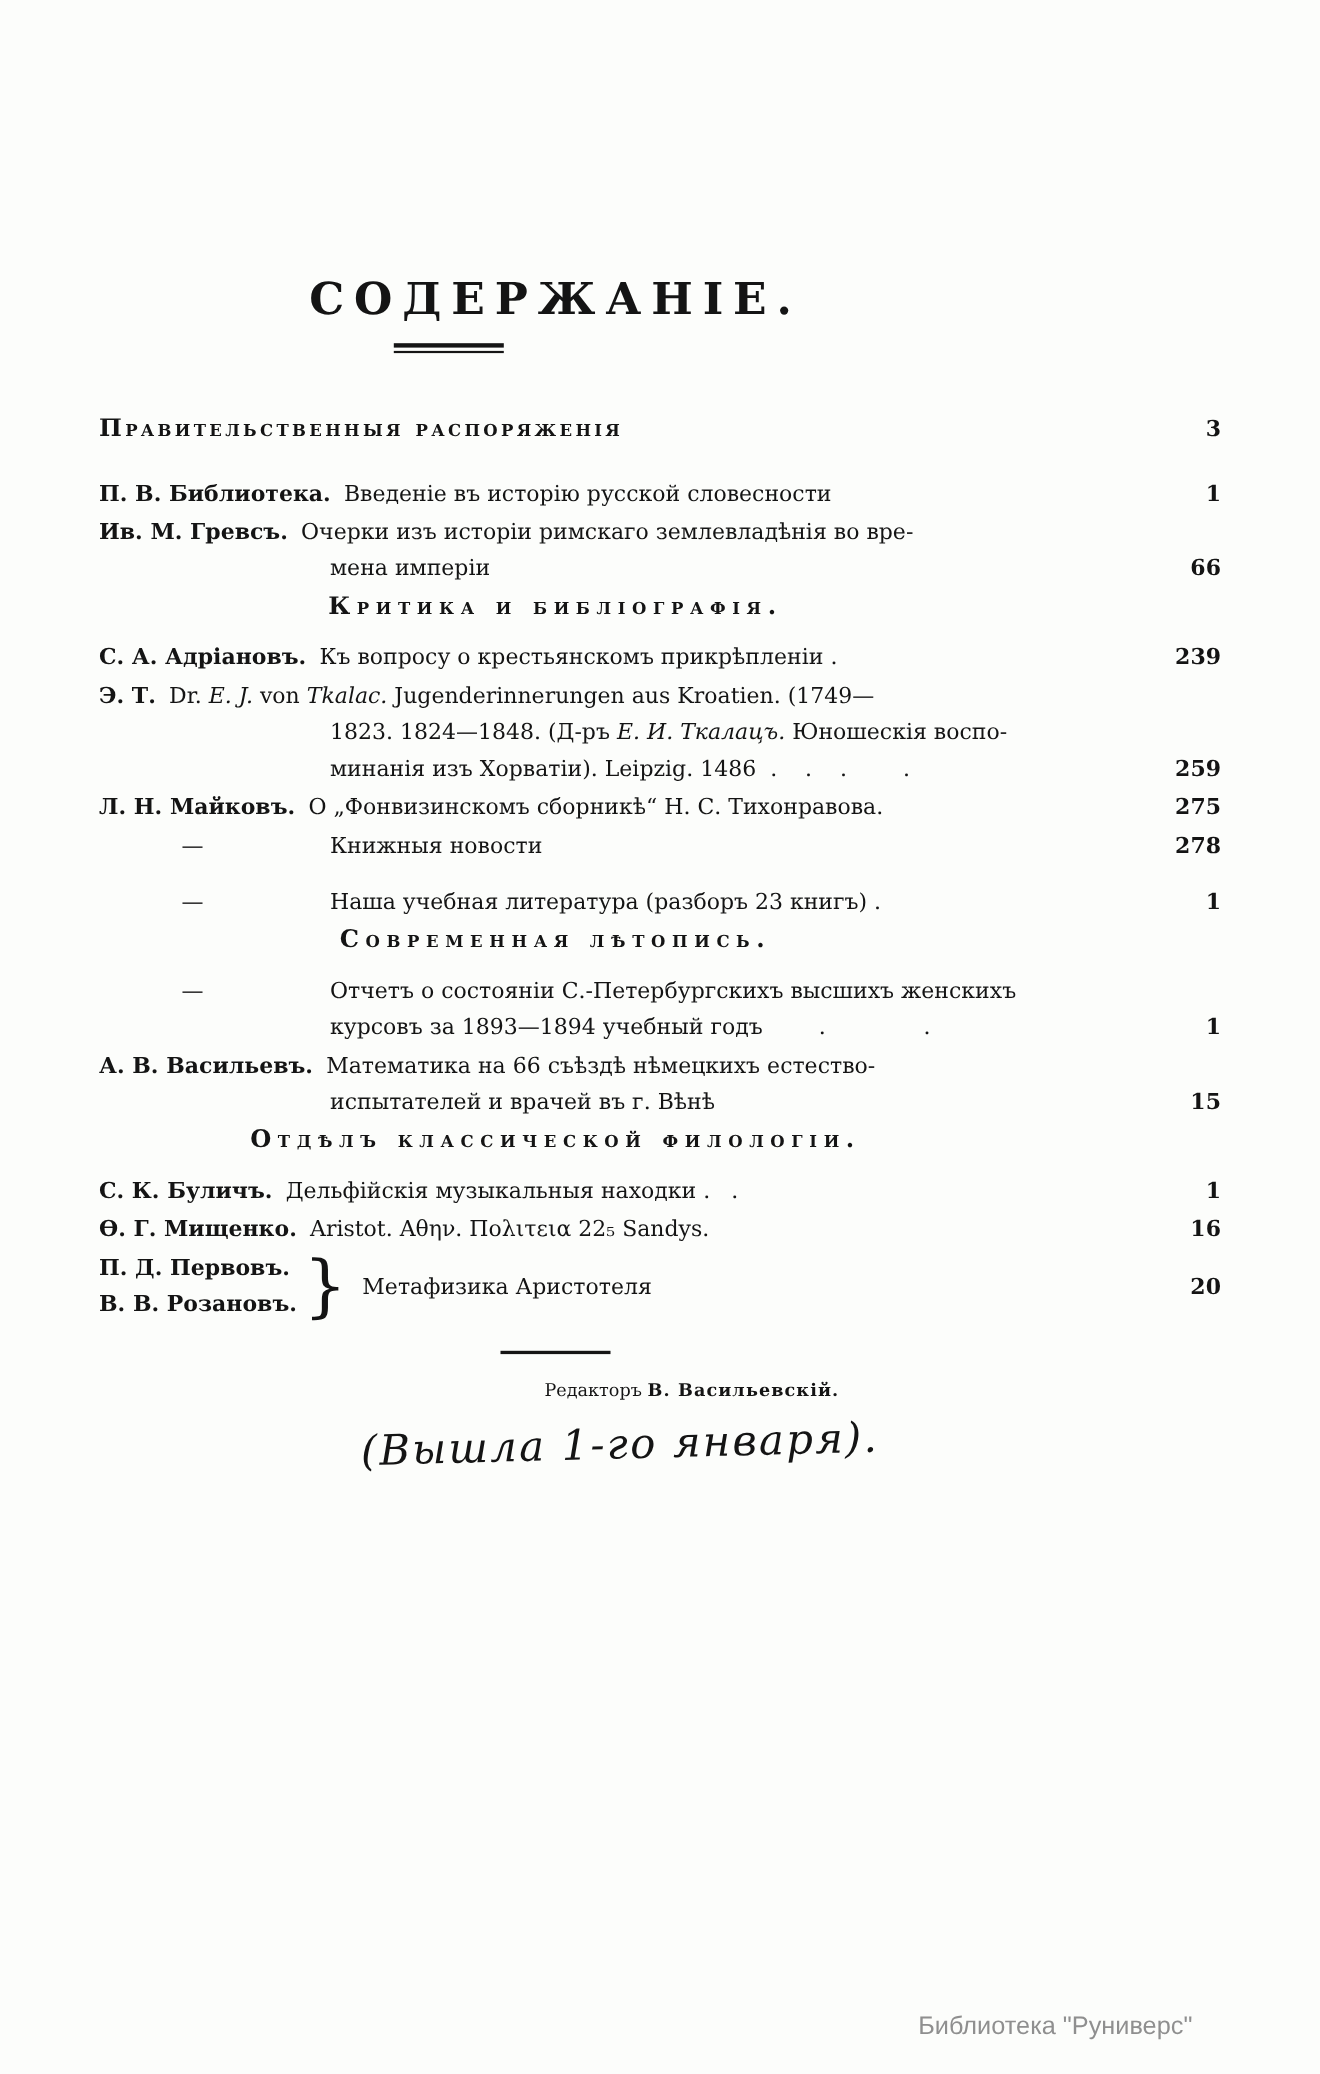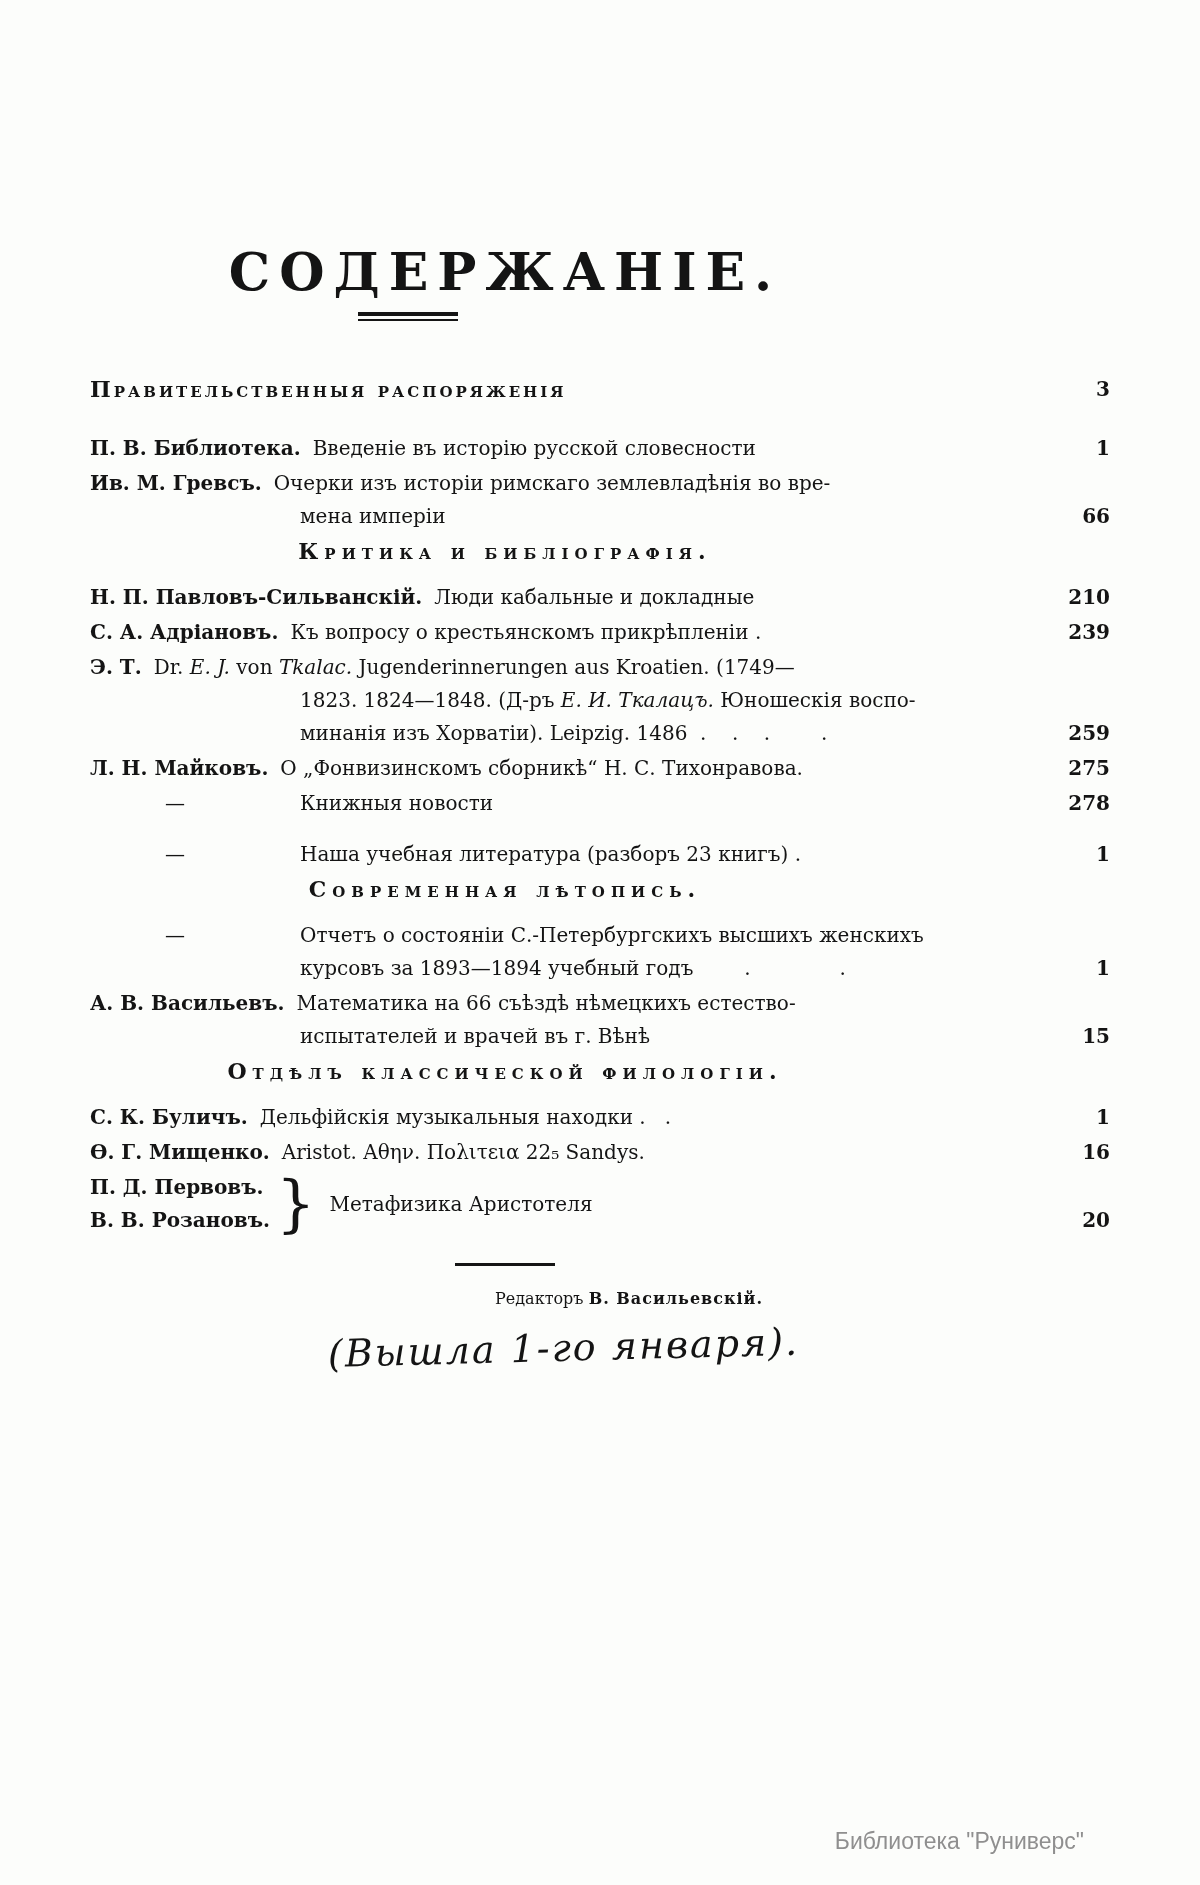--- a/index.html
+++ b/index.html
@@ -8,21 +8,21 @@
     background:#fcfdfb;
     color:#141414;
     font-family:"DejaVu Serif","DejaVu Sans",serif;
     position:relative;
     overflow:hidden;
   }
   .content{position:absolute;left:90px;top:248px;width:1020px;}
 
   .page-title{
     width:830px;text-align:center;
-    font-size:52px;font-weight:bold;letter-spacing:9px;
+    font-size:40px;font-weight:bold;letter-spacing:9px;
     line-height:48px;
   }
   .title-rule{
     width:100px;height:3px;
     border-top:4px solid #151515;border-bottom:2px solid #151515;
     margin:16px 0 0 268px;
   }
 
   .toc{margin-top:52px;}
   .toc-section + .toc-section{}
@@ -48,21 +48,21 @@
   }
   .author{font-weight:bold;margin-right:12px;}
   .dash-block{display:inline-block;width:210px;text-indent:75px;}
   .it{font-style:italic;}
   .page-num{
     width:70px;text-align:right;
     font-weight:bold;font-size:20px;line-height:33px;
   }
 
   
-  .toc-row.brace-row{align-items:flex-end;}
+  .toc-row.brace-row{align-items:center;}
   .brace-row .row-main{
     display:flex;align-items:center;
     padding-left:0;text-indent:0;
   }
   .author-stack{display:flex;flex-direction:column;}
   .author-stack .author{line-height:33px;margin-right:0;}
   .brace{
     font-size:62px;font-weight:normal;line-height:66px;
     margin:0 14px 0 6px;
   }
@@ -105,24 +105,20 @@
           <span class="page-num">1</span>
         </div>
         <div class="toc-row">
           <div class="row-main"><span class="author">Ив. М. Гревсъ.</span><span class="title-text"><span>Очерки изъ исторіи римскаго землевладѣнія во вре-
 мена имперіи</span></span></div>
           <span class="page-num">66</span>
         </div>
       </section>
       <section class="toc-section">
         <div class="section-header">Критика и библіографія.</div>
-        <div class="toc-row">
-          <div class="row-main"><span class="author">Н. П. Павловъ-Сильванскій.</span><span class="title-text"><span>Люди кабальные и докладные</span></span></div>
-          <span class="page-num">210</span>
-        </div>
         <div class="toc-row">
           <div class="row-main"><span class="author">С. А. Адріановъ.</span><span class="title-text"><span>Къ вопросу о крестьянскомъ прикрѣпленіи .</span></span></div>
           <span class="page-num">239</span>
         </div>
         <div class="toc-row">
           <div class="row-main"><span class="author">Э. Т.</span><span class="title-text"><span>Dr. </span><span class="it">E. J.</span><span> von </span><span class="it">Tkalac.</span><span> Jugenderinnerungen aus Kroatien. (1749—
 1823. 1824—1848. (Д-ръ </span><span class="it">Е. И. Ткалацъ.</span><span> Юношескія воспо-
 минанія изъ Хорватіи). Leipzig. 1486  .    .    .        .</span></span></div>
           <span class="page-num">259</span>
         </div>

